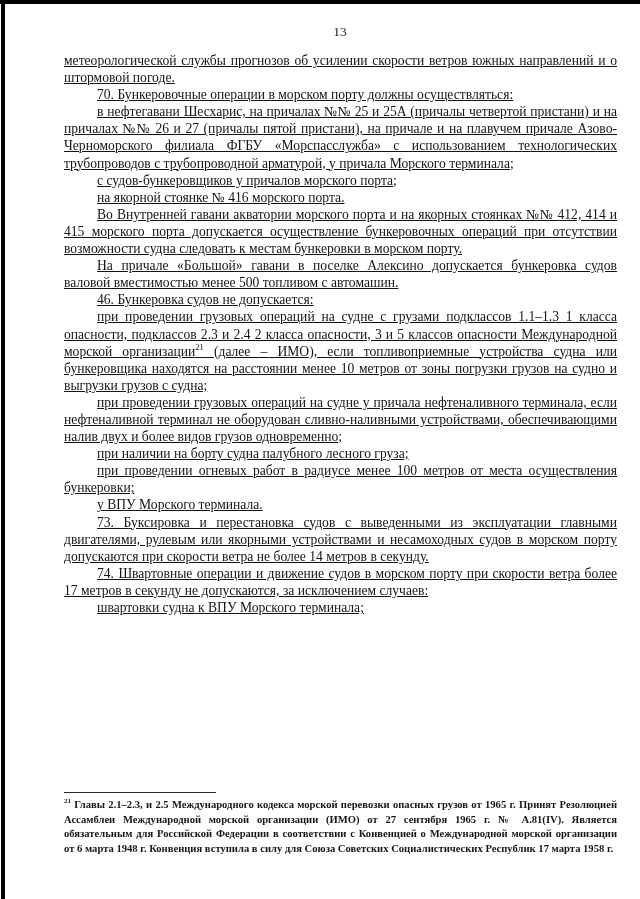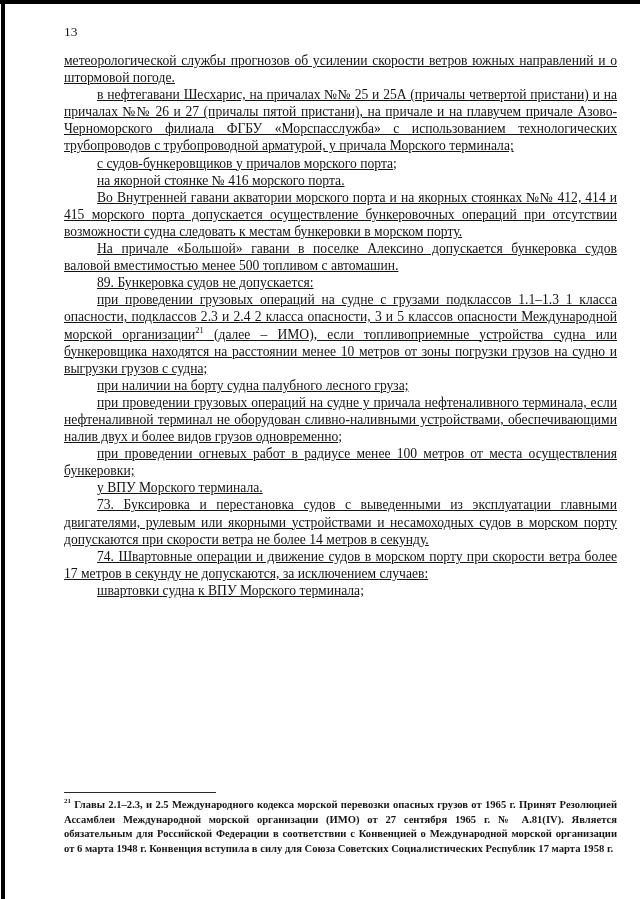--- a/index.html
+++ b/index.html
@@ -21,20 +21,21 @@
     position: absolute;
     top: 0; left: 1px;
     width: 4px; height: 899px;
     background: #000;
   }
   .page-number {
     position: absolute;
     top: 24px;
     left: 64px;
     width: 552px;
+    text-align: center;
     font-size: 13.5px;
     color: #1a1a1a;
   }
   .body-text {
     position: absolute;
     top: 52px;
     left: 64px;
     width: 553px;
     font-size: 13.6px;
     line-height: 17.1px;
@@ -72,29 +73,30 @@
 </head>
 <body>
 
 <div class="scan-bar-top"></div>
 <div class="scan-bar-left"></div>
 
 <div class="page-number">13</div>
 
 <div class="body-text">
   <p class="noindent">метеорологической службы прогнозов об усилении скорости ветров южных направлений и о штормовой погоде.</p>
+  <p>70. Бункеровочные операции в морском порту должны осуществляться:</p>
   <p>в нефтегавани Шесхарис, на причалах №№ 25 и 25А (причалы четвертой пристани) и на причалах №№ 26 и 27 (причалы пятой пристани), на причале и на плавучем причале Азово-Черноморского филиала ФГБУ «Морспасслужба» с использованием технологических трубопроводов с трубопроводной арматурой, у причала Морского терминала;</p>
   <p>с судов-бункеровщиков у причалов морского порта;</p>
   <p>на якорной стоянке № 416 морского порта.</p>
   <p>Во Внутренней гавани акватории морского порта и на якорных стоянках №№ 412, 414 и 415 морского порта допускается осуществление бункеровочных операций при отсутствии возможности судна следовать к местам бункеровки в морском порту.</p>
   <p>На причале «Большой» гавани в поселке Алексино допускается бункеровка судов валовой вместимостью менее 500 топливом с автомашин.</p>
-  <p>89. Бункеровка судов не допускается:</p>
+  <p>46. Бункеровка судов не допускается:</p>
   <p><span>при проведении грузовых операций на судне с грузами подклассов 1.1–1.3 1 класса опасности, подклассов 2.3 и 2.4 2 класса опасности, 3 и 5 классов опасности Международной морской организации</span><sup>21</sup><span> (далее – ИМО), если топливоприемные устройства судна или бункеровщика находятся на расстоянии менее 10 метров от зоны погрузки грузов на судно и выгрузки грузов с судна;</span></p>
+  <p>при проведении грузовых операций на судне у причала нефтеналивного терминала, если нефтеналивной терминал не оборудован сливно-наливными устройствами, обеспечивающими налив двух и более видов грузов одновременно;</p>
   <p>при наличии на борту судна палубного лесного груза;</p>
-  <p>при проведении грузовых операций на судне у причала нефтеналивного терминала, если нефтеналивной терминал не оборудован сливно-наливными устройствами, обеспечивающими налив двух и более видов грузов одновременно;</p>
   <p>при проведении огневых работ в радиусе менее 100 метров от места осуществления бункеровки;</p>
   <p>у ВПУ Морского терминала.</p>
   <p>73. Буксировка и перестановка судов с выведенными из эксплуатации главными двигателями, рулевым или якорными устройствами и несамоходных судов в морском порту допускаются при скорости ветра не более 14 метров в секунду.</p>
   <p>74. Швартовные операции и движение судов в морском порту при скорости ветра более 17 метров в секунду не допускаются, за исключением случаев:</p>
   <p>швартовки судна к ВПУ Морского терминала;</p>
 </div>
 
 <div class="footnote">
   <div class="footnote-rule"></div>
   <p class="footnote-text"><sup>21</sup> <span>Главы 2.1–2.3, и 2.5 Международного кодекса морской перевозки опасных грузов от 1965 г. Принят Резолюцией Ассамблеи Международной морской организации (ИМО) от 27 сентября 1965 г. № А.81(IV). Является обязательным для Российской Федерации в соответствии с Конвенцией о Международной морской организации от 6 марта 1948 г. Конвенция вступила в силу для Союза Советских Социалистических Республик 17 марта 1958 г.</span></p>

